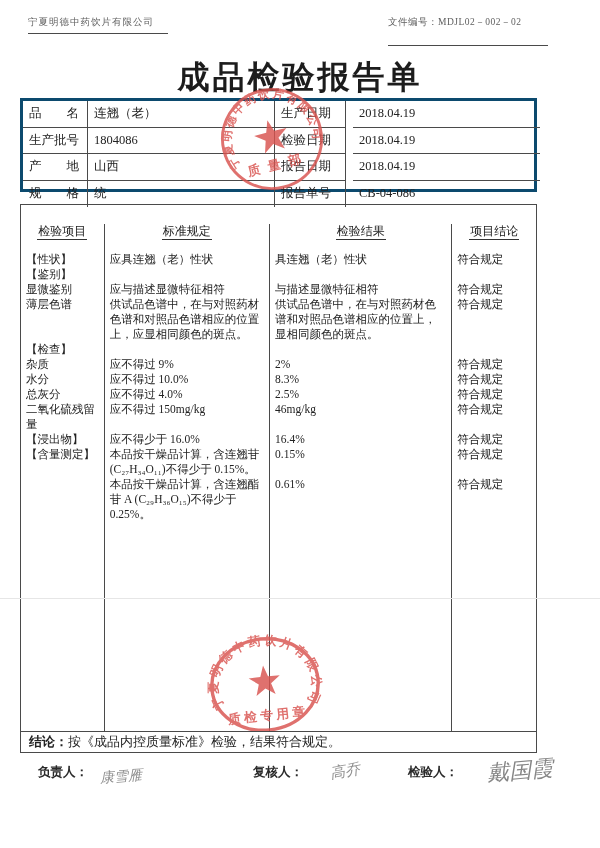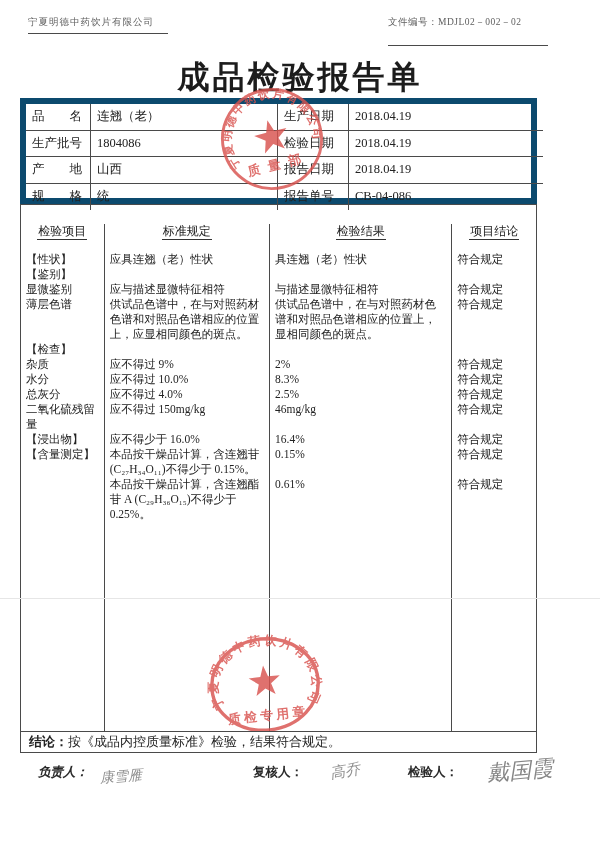--- a/index.html
+++ b/index.html
@@ -18,29 +18,29 @@
     font-size:9.5px;color:#606060;letter-spacing:.5px;white-space:nowrap;
     border-bottom:1px solid #4a4a4a;padding-bottom:16px;
   }
   
   .title{
     position:absolute;left:0;top:56px;width:600px;text-align:center;
     font-size:32px;font-weight:bold;letter-spacing:3px;color:#1c1c1c;
   }
   
   .info{
-    position:absolute;left:20px;top:98px;width:517px;height:106px;
+    position:absolute;left:20px;top:98px;width:517px;height:94px;
     display:grid;grid-template-columns:65px 187px 71px 194px;grid-auto-rows:26.5px;
-    border:6px solid #0c4a6e;box-sizing:border-box;font-size:12.5px;
+    border:3px solid #0c4a6e;box-sizing:border-box;font-size:12.5px;
   }
   .info>div{
     border-right:1px solid #4a4a4a;border-bottom:1px solid #4a4a4a;
     display:flex;align-items:center;padding:0 6px;box-sizing:border-box;white-space:nowrap;overflow:visible;
   }
-  .info>div:nth-child(4n){border-right:none;}
+  .info>div:nth-child(4n){border-right:none;margin-left:7px;}
   .info>div:nth-child(n+13){border-bottom:none;}
   
   .insp{
     position:absolute;left:20px;top:204px;width:517px;height:528px;
     border:1px solid #4a4a4a;box-sizing:border-box;
     display:flex;flex-direction:column;font-size:11.5px;line-height:15px;
   }
   .trow{display:flex;flex:0 0 auto;}
   .trow.fill{flex:1 1 auto;}
   .c1,.c2,.c3,.c4{box-sizing:border-box;padding:0 5px;}
@@ -215,21 +215,21 @@
       <polygon fill="#d9534f" points="62,35 66.1,46.7 78.4,46.9 68.5,54.3 72.1,66.2 62,59.1 51.9,66.2 55.5,54.3 45.6,46.9 57.9,46.7"></polygon>
       <text x="62" y="92" text-anchor="middle" font-size="13.5" letter-spacing="3.5" font-weight="bold">质检专用章</text>
     </svg>
   </div>
 
   <div class="concl">
     <b>结论：</b>
     <span>按《成品内控质量标准》检验，结果符合规定。</span>
   </div>
 
-  <div class="sig-label" style="left:38px;top:764px;font-style:italic;">负责人：</div>
+  <div class="sig-label" style="left:38px;top:764px;">负责人：</div>
   <div class="sig" style="left:100px;top:768px;font-size:14px;transform:rotate(-4deg);">康雪雁</div>
 
   <div class="sig-label" style="left:253px;top:764px;">复核人：</div>
   <div class="sig" style="left:330px;top:762px;font-size:15px;transform:rotate(-10deg);">高乔</div>
 
   <div class="sig-label" style="left:408px;top:764px;">检验人：</div>
   <div class="sig" style="left:487px;top:756px;font-size:22px;transform:rotate(-5deg);color:#868686;">戴国霞</div>
 
 </div>
 

